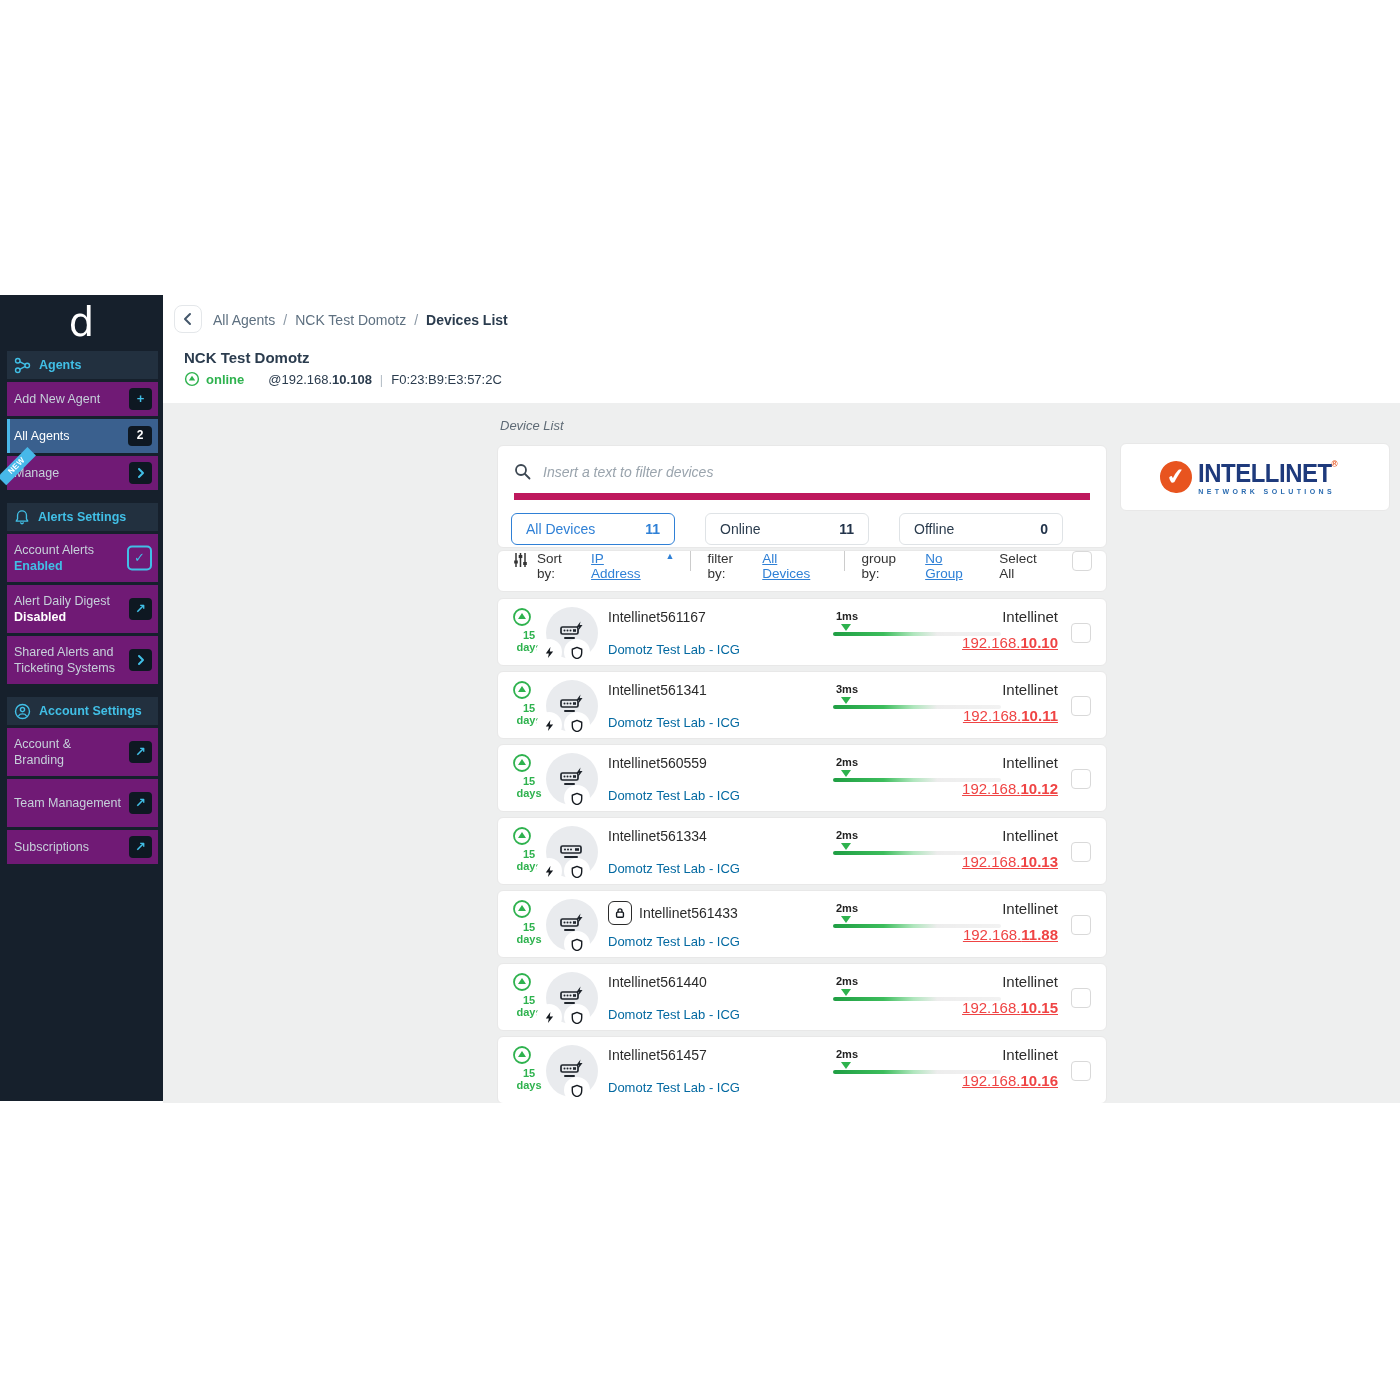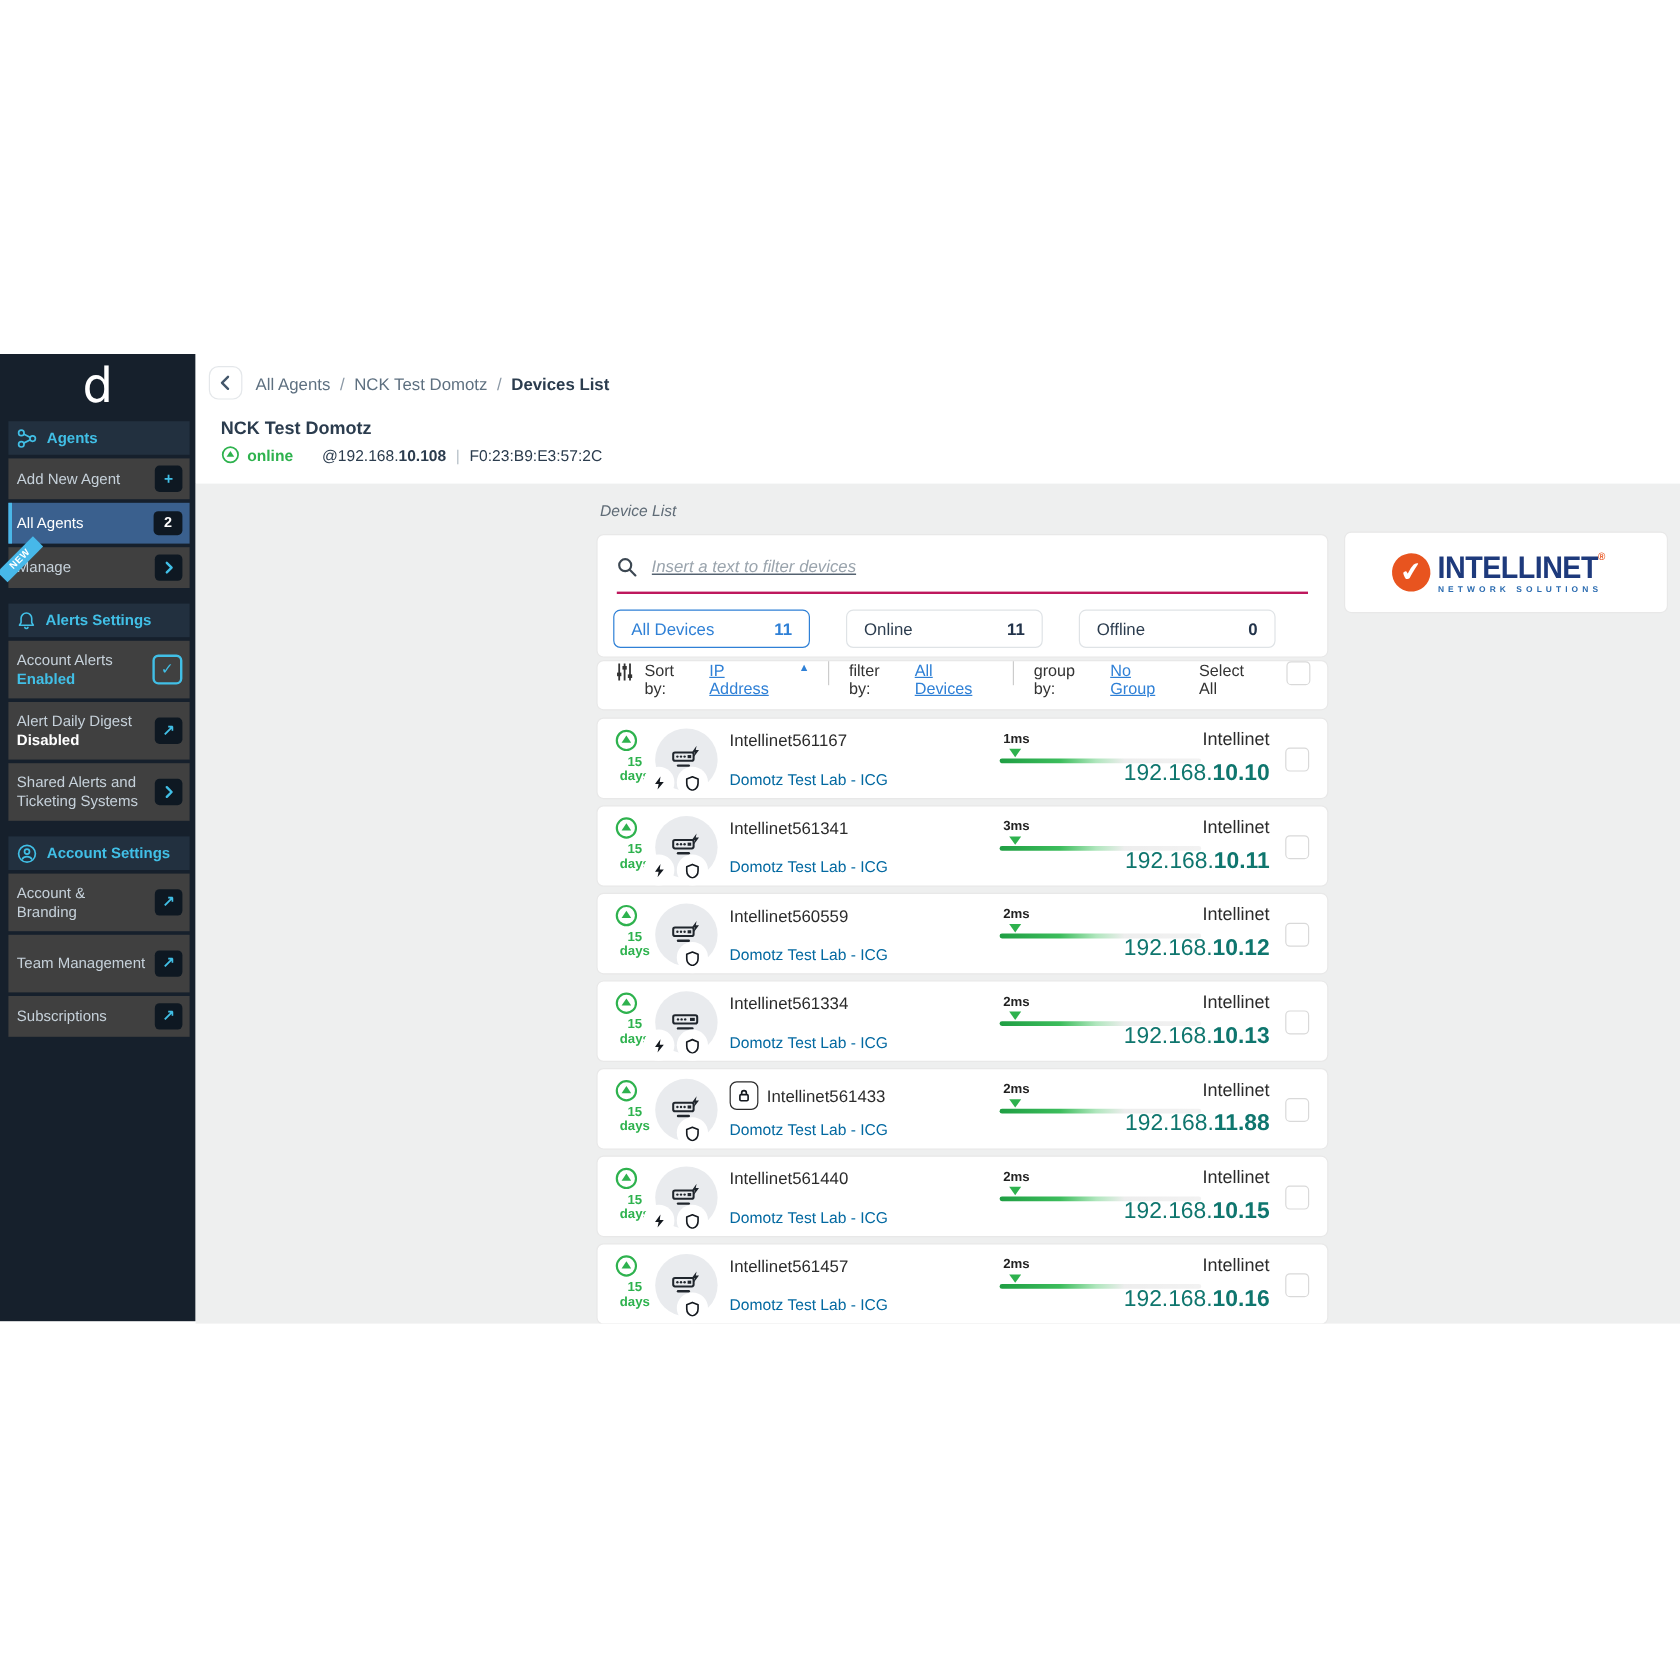--- a/index.html
+++ b/index.html
@@ -9,21 +9,21 @@
 
   
   .sidebar{position:absolute;left:0;top:0;width:163px;height:806px;background:#16202c;overflow:hidden;}
   .side-logo{position:absolute;top:4px;left:0;width:163px;text-align:center;color:#fff;
              font-size:40px;font-weight:400;font-family:"DejaVu Sans",sans-serif;}
   .side-nav{position:absolute;top:56px;left:0;right:0;}
   .side-section{margin-bottom:13px;}
   .side-head{display:flex;align-items:center;gap:8px;background:#22303f;margin:0 5px 3px 7px;
              height:28px;padding-left:7px;color:#41bfe6;font-size:12.5px;font-weight:bold;}
   .side-head svg{flex:0 0 auto;}
-  .side-item{position:relative;display:flex;align-items:center;background:#404040;margin:0 5px 3px 7px;
+  .side-item{position:relative;display:flex;align-items:center;background:#701a75;margin:0 5px 3px 7px;
              min-height:34px;padding:0 34px 0 7px;color:#c6d1da;font-size:12.5px;line-height:1.3;}
   .side-item.two{min-height:48px;}
   .side-item.sel{background:#3a608e;border-left:3px solid #4ab7e8;padding-left:4px;color:#fff;}
   .s-label{display:block;}
   .s-status{display:block;font-weight:bold;font-size:12.5px;}
   .s-status.cyan{color:#41bfe6;}
   .s-status.white{color:#fff;}
   .s-act{position:absolute;right:6px;top:50%;transform:translateY(-50%);width:23px;height:22px;
          background:#0e1822;border-radius:4px;display:flex;align-items:center;justify-content:center;
          color:#41bfe6;font-weight:bold;font-size:13px;}
@@ -47,22 +47,22 @@
   .status-row{position:absolute;left:21px;top:76px;display:flex;align-items:center;gap:6px;font-size:13px;}
   .status-online{color:#2eb24e;font-weight:bold;}
   .status-ip{color:#2b3c4e;margin-left:18px;}
   .status-div{color:#b7c0c8;margin:0 2px;}
 
   
   .content{position:absolute;left:163px;top:108px;width:1237px;height:700px;background:#eeefef;overflow:hidden;}
   .panel-label{position:absolute;left:337px;top:15px;font-size:13px;font-style:italic;color:#5f6b76;}
   .card{background:#fff;border:1px solid #e8e8e8;border-radius:6px;box-sizing:border-box;}
   .device-card{position:absolute;left:334px;top:42px;width:610px;height:103px;}
-  .search-line{margin:17px 16px 0;padding-bottom:12px;border-bottom:2px solid #be185d;
-               display:flex;align-items:center;gap:10px;text-decoration:underline;}
+  .search-line{margin:17px 16px 0;padding-bottom:12px;border-bottom:7px solid #be185d;
+               display:flex;align-items:flex-start;gap:10px;}
   .search-line input{border:none;outline:none;flex:1;font-size:14px;font-style:italic;color:#333;
                      font-family:"Liberation Sans",sans-serif;}
   .search-line input::placeholder{color:#9aa4ad;font-style:italic;}
   .tabs{display:flex;margin:13px 13px 0;}
   .tab{display:flex;justify-content:space-between;align-items:center;width:176px;height:32px;
        padding:0 14px;border:1px solid #dfe3e6;border-radius:6px;background:#fff;margin-right:30px;
        font-size:14px;color:#2b3c4e;box-sizing:border-box;}
   .tab .cnt{font-weight:bold;color:#22334a;}
   .tab.sel{border-color:#2f80d6;color:#2f80d6;}
   .tab.sel .cnt{color:#2f80d6;}
@@ -95,21 +95,21 @@
   .row-sub{font-size:13px;color:#0369a1;}
   .row-ping{position:absolute;left:335px;top:11px;width:170px;}
   .ping-label{font-size:11px;font-weight:bold;color:#222;margin-left:3px;}
   .ping-marker{width:0;height:0;border-left:5px solid transparent;border-right:5px solid transparent;
                border-top:7px solid #2eb24e;margin:2px 0 1px 8px;}
   .ping-bar{width:168px;height:4px;border-radius:2px;
             background:linear-gradient(to right,#1f9e43 0%,#3cbd5c 30%,rgba(80,200,110,.45) 48%,
                         rgba(0,0,0,.07) 62%,rgba(0,0,0,.05) 100%);}
   .row-right{position:absolute;right:48px;top:9px;width:170px;text-align:right;}
   .row-maker{font-size:15px;color:#2b2b2b;margin-bottom:9px;}
-  .row-ip{font-size:19px;color:#0f766e;}
+  .row-ip{font-size:15px;color:#ef4444;text-decoration:underline;}
   .row-ip b{font-weight:bold;}
   .row-chk{position:absolute;right:15px;top:24px;}
 
   .brand-card{position:absolute;left:957px;top:40px;width:270px;height:68px;display:flex;
               align-items:center;justify-content:center;gap:6px;}
   .brand-mark{width:32px;height:32px;border-radius:50%;background:#e8541f;color:#fff;display:flex;
               align-items:center;justify-content:center;font-size:22px;font-weight:bold;transform:rotate(-8deg);}
   .brand-text{line-height:1;}
   .brand-name{font-size:26px;font-weight:bold;color:#1e3a7c;letter-spacing:-.5px;
               transform:scaleX(.92);transform-origin:left;display:inline-block;}

